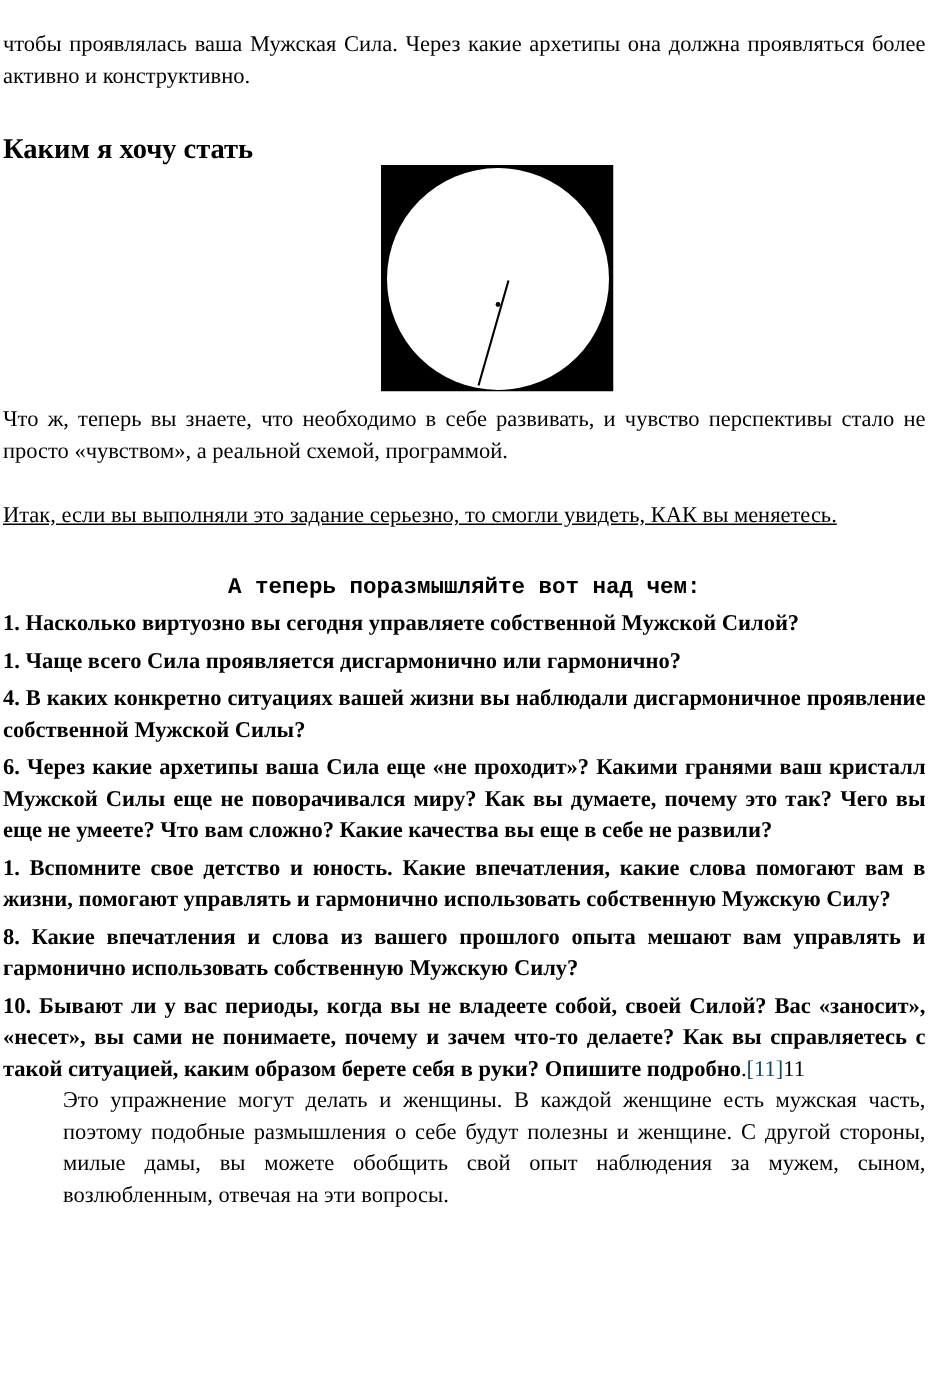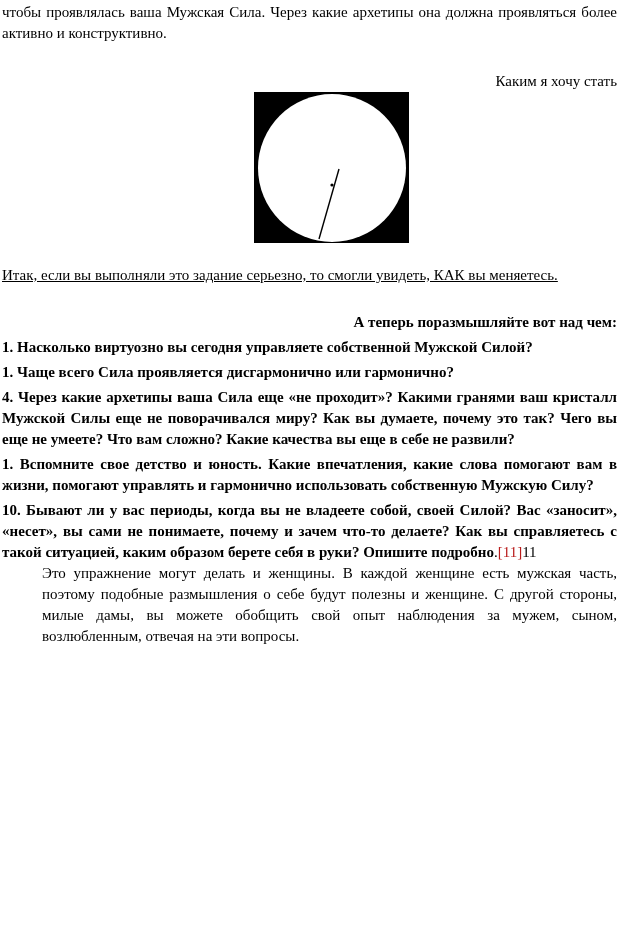--- a/index.html
+++ b/index.html
@@ -10,60 +10,61 @@
   body {
     width: 620px;
     height: 932px;
     overflow: hidden;
     color: #000000;
     font-family: "Liberation Serif", "DejaVu Serif", serif;
     font-size: 15px;
     line-height: 21px;
   }
   .page {
-    padding: 2px 3px 0 2px;
+    padding: 20px 3px 0 2px;
     text-align: justify;
   }
   p { margin: 0; }
   .intro-para { margin: 0; }
   h2.section-heading {
-    font-size: 15px;
+    font-size: 19px;
     line-height: 21px;
-    font-weight: normal;
+    font-weight: bold;
     margin: 27px 0 0 0;
-    text-align: right;
+    text-align: left;
   }
   .figure-wrap {
     margin: 0;
     display: flex;
     justify-content: center;
   }
   .figure-box {
     width: 155px;
     height: 151px;
     margin-left: 44px; 
     display: block;
   }
   .after-figure-1 { margin-top: 9px; }
   .after-figure-2 { margin-top: 22px; text-decoration: underline; }
   h3.questions-heading {
     font-size: 15px;
     line-height: 21px;
     font-weight: bold;
     margin: 26px 0 0 0;
-    text-align: right;
+    text-align: center;
+    font-family: Liberation Mono, monospace;
   }
   .question {
     font-weight: bold;
     margin: 4px 0 0 0;
   }
   .question:first-of-type { margin-top: 6px; }
   .fn-period { font-weight: normal; }
   a.footnote-link {
-    color: #b91c1c;
+    color: #0c4a6e;
     font-weight: normal;
     text-decoration: none;
     cursor: pointer;
   }
   .fn-suffix { font-weight: normal; }
   .closing-para { margin-top: 0; margin-left: 40px; }
 </style>
 </head>
 <body>
 
@@ -75,27 +76,30 @@
 
   <div class="figure-wrap">
     <svg class="figure-box" viewBox="0 0 155 151" xmlns="http://www.w3.org/2000/svg">
       <rect x="0" y="0" width="155" height="151" fill="#000000"></rect>
       <circle cx="78" cy="76" r="74" fill="#ffffff"></circle>
       <line x1="85" y1="77" x2="65" y2="147" stroke="#000000" stroke-width="1.4"></line>
       <circle cx="78" cy="93" r="1.6" fill="#000000"></circle>
     </svg>
   </div>
 
+  <p class="after-figure-1">Что ж, теперь вы знаете, что необходимо в себе развивать, и чувство перспективы стало не просто «чувством», а реальной схемой, программой.</p>
 
   <p class="after-figure-2">Итак, если вы выполняли это задание серьезно, то смогли увидеть, КАК вы меняетесь.</p>
 
   <h3 class="questions-heading">А теперь поразмышляйте вот над чем:</h3>
 
   <p class="question">1. Насколько виртуозно вы сегодня управляете собственной Мужской Силой?</p>
   <p class="question">1. Чаще всего Сила проявляется дисгармонично или гармонично?</p>
-  <p class="question">4. Через какие архетипы ваша Сила еще «не проходит»? Какими гранями ваш кристалл Мужской Силы еще не поворачивался миру? Как вы думаете, почему это так? Чего вы еще не умеете? Что вам сложно? Какие качества вы еще в себе не развили?</p>
+  <p class="question">4. В каких конкретно ситуациях вашей жизни вы наблюдали дисгармоничное проявление собственной Мужской Силы?</p>
+  <p class="question">6. Через какие архетипы ваша Сила еще «не проходит»? Какими гранями ваш кристалл Мужской Силы еще не поворачивался миру? Как вы думаете, почему это так? Чего вы еще не умеете? Что вам сложно? Какие качества вы еще в себе не развили?</p>
   <p class="question">1. Вспомните свое детство и юность. Какие впечатления, какие слова помогают вам в жизни, помогают управлять и гармонично использовать собственную Мужскую Силу?</p>
+  <p class="question">8. Какие впечатления и слова из вашего прошлого опыта мешают вам управлять и гармонично использовать собственную Мужскую Силу?</p>
 
   <p class="question"><span>10. Бывают ли у вас периоды, когда вы не владеете собой, своей Силой? Вас «заносит», «несет», вы сами не понимаете, почему и зачем что-то делаете? Как вы справляетесь с такой ситуацией, каким образом берете себя в руки? Опишите подробно</span><span class="fn-period">.</span><a class="footnote-link">[11]</a><span class="fn-suffix">11</span></p>
 
   <p class="closing-para">Это упражнение могут делать и женщины. В каждой женщине есть мужская часть, поэтому подобные размышления о себе будут полезны и женщине. С другой стороны, милые дамы, вы можете обобщить свой опыт наблюдения за мужем, сыном, возлюбленным, отвечая на эти вопросы.</p>
 
 </div>
 
 </body></html>

